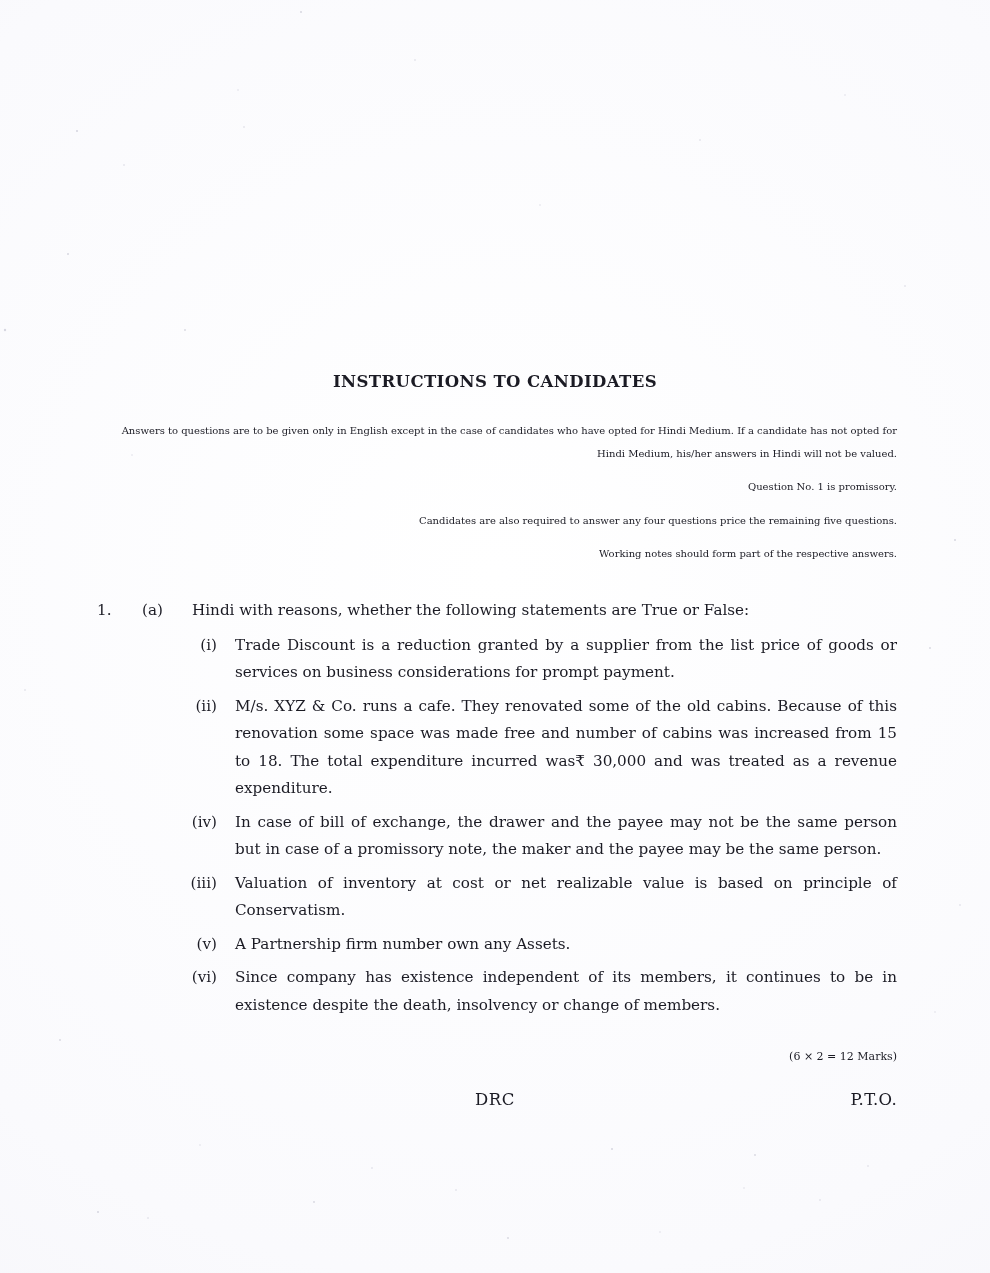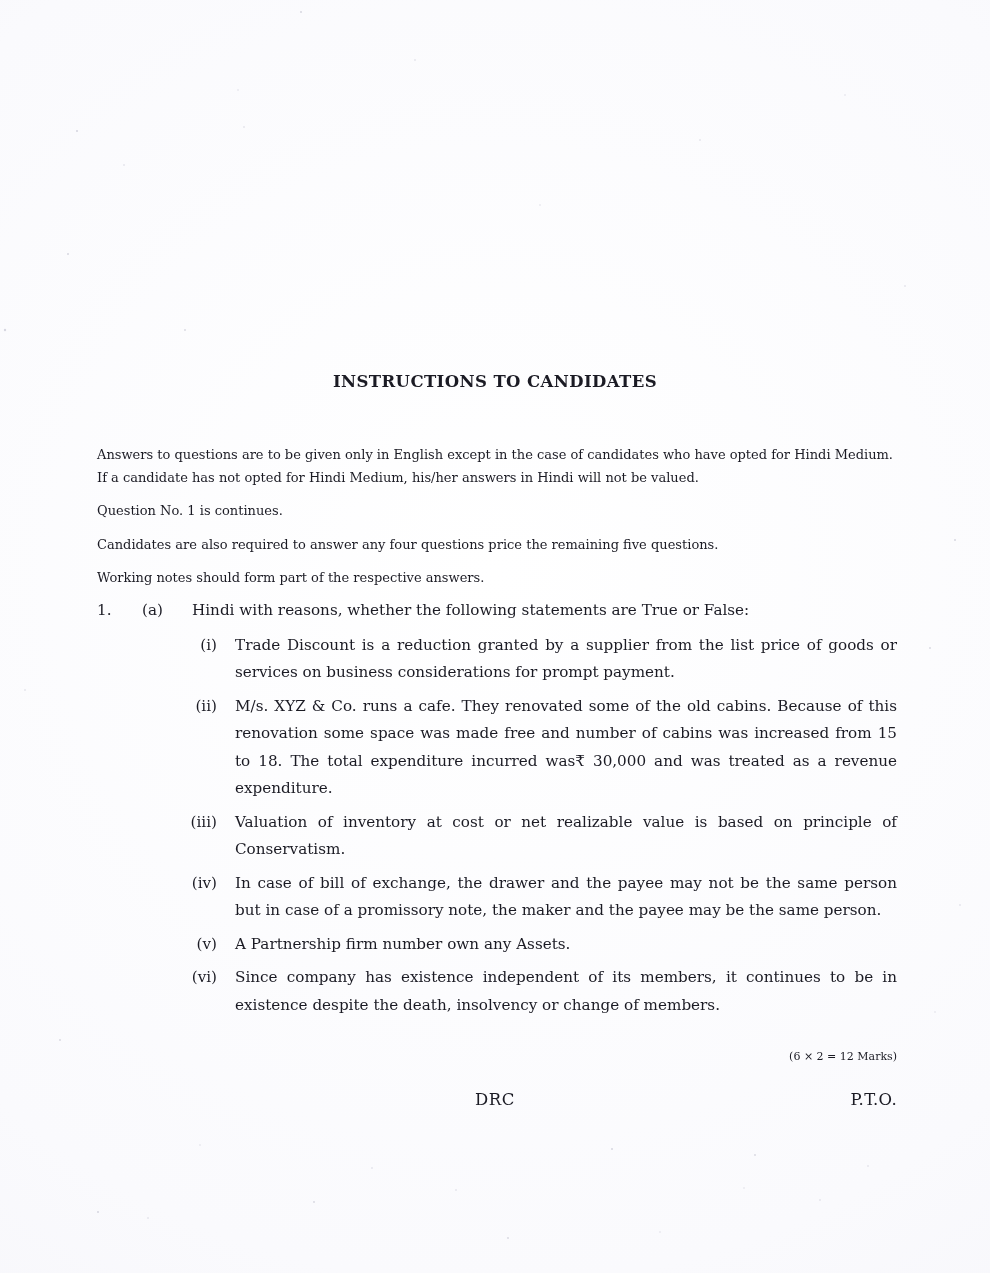--- a/index.html
+++ b/index.html
@@ -43,23 +43,23 @@
     text-align: center;
     font-weight: bold;
     font-size: 16.5px;
     letter-spacing: .4px;
   }
 
   .instructions {
     position: absolute;
     left: 97px;
     width: 800px;
-    top: 444px;
-    text-align: left;
-    font-size: 13px;
+    top: 420px;
+    text-align: right;
+    font-size: 10px;
     line-height: 22.5px;
   }
   .instructions .para { margin: 0; }
   .instructions .para + .para { margin-top: 11px; }
 
   
   .question {
     position: absolute;
     left: 97px;
     top: 597px;
@@ -186,21 +186,21 @@
       <circle cx="880" cy="760" r="0.7"></circle>
   </g>
 </svg>
 
 <div class="page">
 
   <div class="doc-heading">INSTRUCTIONS TO CANDIDATES</div>
 
   <div class="instructions">
     <p class="para">Answers to questions are to be given only in English except in the case of candidates who have opted for Hindi Medium. If a candidate has not opted for Hindi Medium, his/her answers in Hindi will not be valued.</p>
-    <p class="para"><span>Question </span><b>No. 1</b><span> is continues.</span></p>
+    <p class="para"><span>Question </span><b>No. 1</b><span> is promissory.</span></p>
     <p class="para"><span>Candidates are also required to answer any </span><b>four</b><span> questions price the remaining </span><b>five</b><span> questions.</span></p>
     <p class="para">Working notes should form part of the respective answers.</p>
   </div>
 
   <div class="question">
 
     <div class="q-stem">
       <span class="q-num">1.</span>
       <span class="q-alpha">(a)</span>
       <span>Hindi </span><b>with reasons</b><span>, whether the following statements are </span><b>True or False</b><span>:</span>
@@ -209,26 +209,26 @@
     <ul class="sub-list">
       <li class="sub-item">
         <span class="sub-marker">(i)</span>
         <span class="sub-text">Trade Discount is a reduction granted by a supplier from the list price of goods or services on business considerations for prompt payment.</span>
       </li>
       <li class="sub-item">
         <span class="sub-marker">(ii)</span>
         <span class="sub-text">M/s. XYZ &amp; Co. runs a cafe. They renovated some of the old cabins. Because of this renovation some space was made free and number of cabins was increased from 15 to 18. The total expenditure incurred was₹ 30,000 and was treated as a revenue expenditure.</span>
       </li>
       <li class="sub-item">
+        <span class="sub-marker">(iv)</span>
+        <span class="sub-text"> In case of bill of exchange, the drawer and the payee may not be the same person but in case of a promissory note, the maker and the payee may be the same person.</span>
+      </li>
+      <li class="sub-item">
         <span class="sub-marker">(iii)</span>
         <span class="sub-text">Valuation of inventory at cost or net realizable value is based on principle of Conservatism.</span>
-      </li>
-      <li class="sub-item">
-        <span class="sub-marker">(iv)</span>
-        <span class="sub-text"> In case of bill of exchange, the drawer and the payee may not be the same person but in case of a promissory note, the maker and the payee may be the same person.</span>
       </li>
       <li class="sub-item">
         <span class="sub-marker">(v)</span>
         <span class="sub-text flush">A Partnership firm number own any Assets.</span>
       </li>
       <li class="sub-item">
         <span class="sub-marker">(vi)</span>
         <span class="sub-text"> Since company has existence independent of its members, it continues to be in existence despite the death, insolvency or change of members.</span>
       </li>
     </ul>

